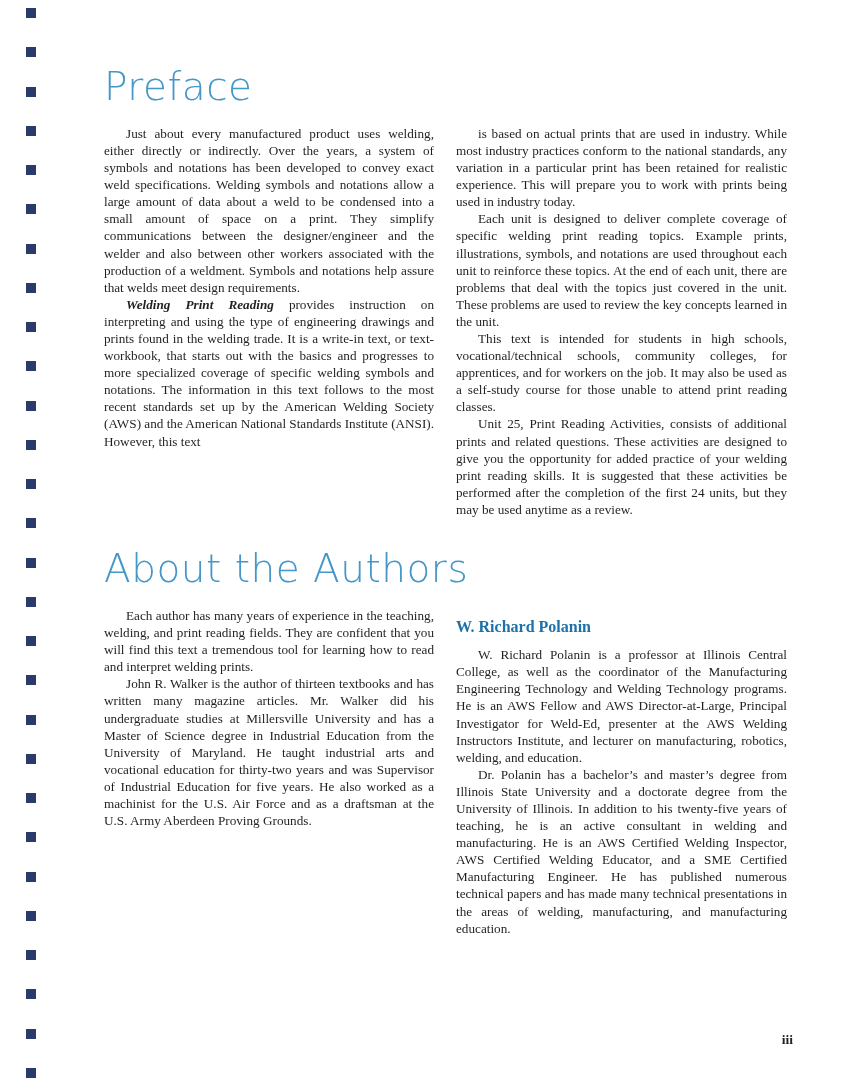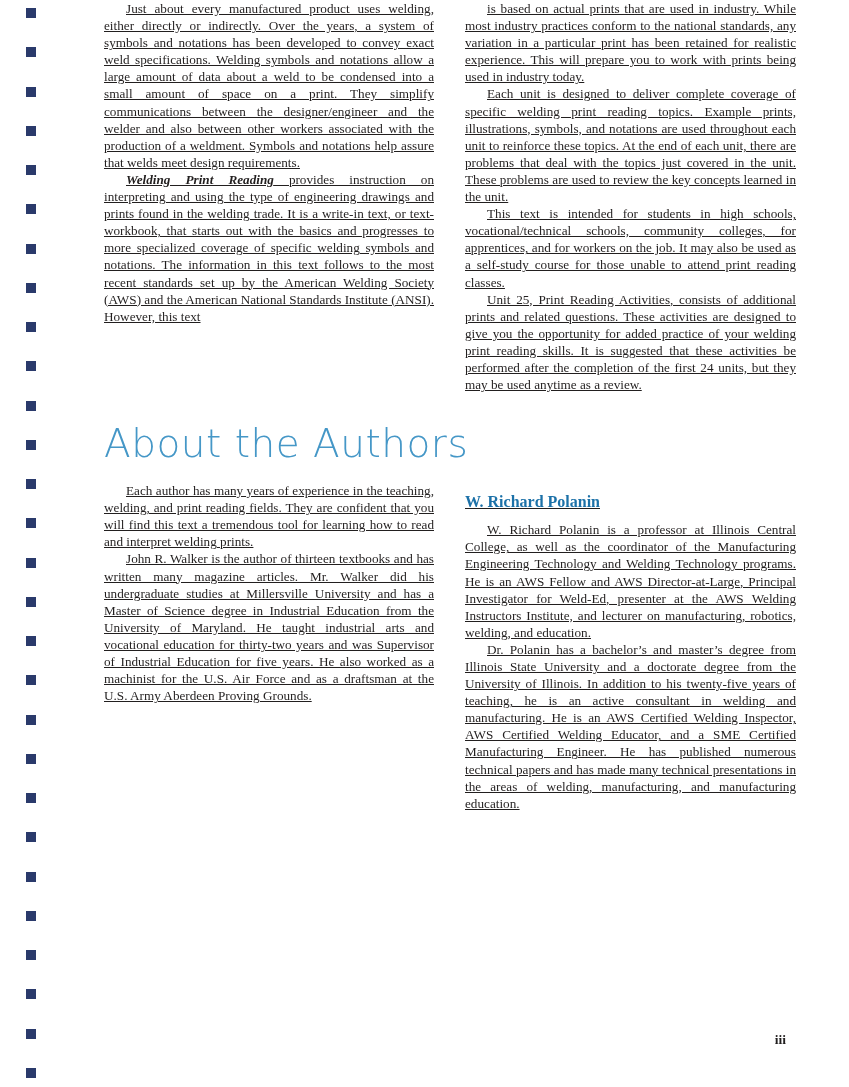--- a/index.html
+++ b/index.html
@@ -41,22 +41,21 @@
     line-height: 1.1;
     letter-spacing: 0.5px;
     color: var(--heading-blue, #4597c7);
     margin: 0 0 16px 0;
   }
   .preface-title { margin-top: 66px; }
   .about-title { margin-top: 30px; }
   .cols {
     display: grid;
     grid-template-columns: 330px 331px;
-    column-gap: 31px;
-    text-decoration: underline;
+    column-gap: 22px;
   }
   .col p {
     margin: 0;
     font-size: 13.2px;
     line-height: 17.1px;
     text-align: justify;
     text-indent: 22px;
   }
   .book-title {
     font-weight: bold;
@@ -66,21 +65,21 @@
     font-family: "Liberation Serif", serif;
     font-size: 16px;
     font-weight: bold;
     color: var(--author-blue, #1c71a8);
     margin: 30px 0 10px 0;
     line-height: 1.2;
   }
   .col > .author-name:first-child { margin-top: 10px; }
   .page-number {
     position: absolute;
-    right: 63px;
+    right: 56px;
     top: 1032px;
     font-size: 13.5px;
     font-weight: bold;
     color: #221f1f;
   }
 </style>
 </head>
 <body style="color: rgb(34, 31, 31);">
 
 <div class="page">
@@ -111,20 +110,21 @@
       <div class="sq"></div>
       <div class="sq"></div>
       <div class="sq"></div>
       <div class="sq"></div>
       <div class="sq"></div>
       <div class="sq"></div>
     </div>
 
   <div class="content">
 
+    <h1 class="section-title preface-title">Preface</h1>
 
     <div class="cols">
       <div class="col">
         <p>Just about every manufactured product uses welding, either directly or indirectly. Over the years, a system of symbols and notations has been developed to convey exact weld specifications. Welding symbols and notations allow a large amount of data about a weld to be condensed into a small amount of space on a print. They simplify communications between the designer/engineer and the welder and also between other workers associated with the production of a weldment. Symbols and notations help assure that welds meet design requirements.</p>
         <p><span class="book-title">Welding Print Reading</span><span> provides instruction on interpreting and using the type of engineering drawings and prints found in the welding trade. It is a write-in text, or text-workbook, that starts out with the basics and progresses to more specialized coverage of specific welding symbols and notations. The information in this text follows to the most recent standards set up by the American Welding Society (AWS) and the American National Standards Institute (ANSI). However, this text</span></p>
       </div>
       <div class="col">
         <p>is based on actual prints that are used in industry. While most industry practices conform to the national standards, any variation in a particular print has been retained for realistic experience. This will prepare you to work with prints being used in industry today.</p>
         <p>Each unit is designed to deliver complete coverage of specific welding print reading topics. Example prints, illustrations, symbols, and notations are used throughout each unit to reinforce these topics. At the end of each unit, there are problems that deal with the topics just covered in the unit. These problems are used to review the key concepts learned in the unit.</p>
         <p>This text is intended for students in high schools, vocational/technical schools, community colleges, for apprentices, and for workers on the job. It may also be used as a self-study course for those unable to attend print reading classes.</p>

